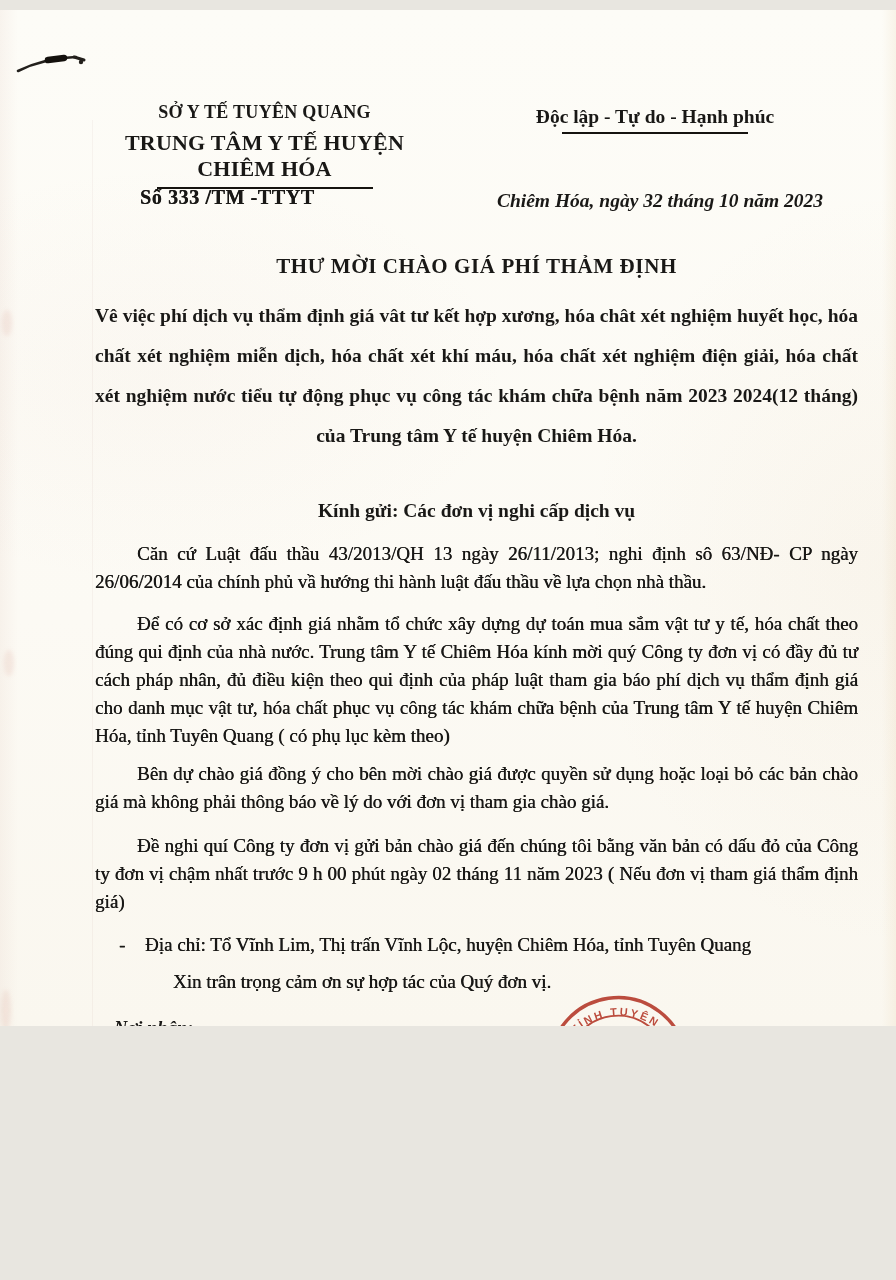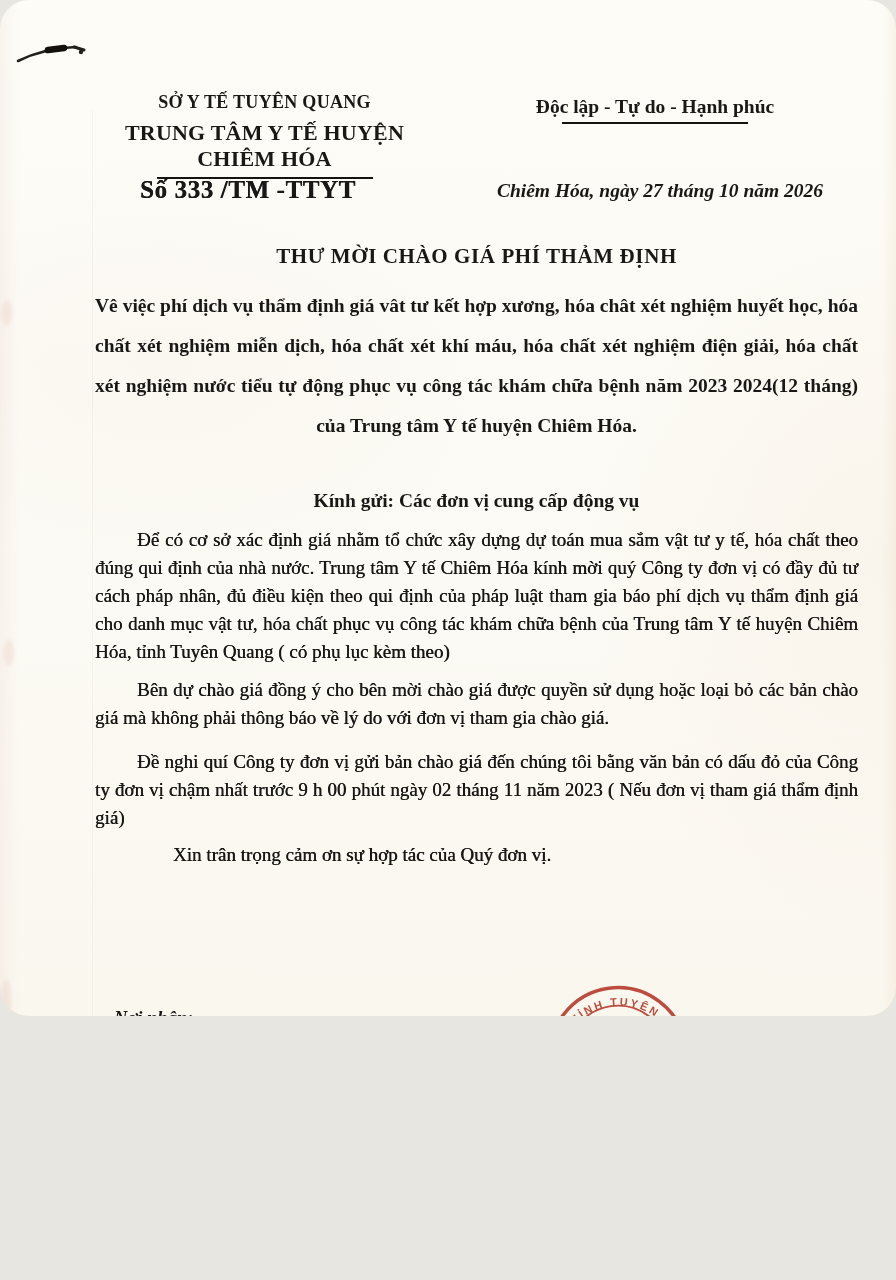--- a/index.html
+++ b/index.html
@@ -1,34 +1,33 @@
 <!DOCTYPE html>
 <html><head>
 <meta charset="utf-8">
 <style>
   html,body{margin:0;padding:0;background:#e8e6e0;}
   .page{
-    position:relative;width:896px;height:1016px;margin:0 auto;overflow:hidden;
+    position:relative;width:896px;height:1016px;margin:10px auto;overflow:hidden;
     background:
       radial-gradient(ellipse 500px 300px at 18% 36%, rgba(214,176,160,0.05), transparent 70%),
       radial-gradient(ellipse 400px 500px at 99% 55%, rgba(222,196,160,0.10), transparent 75%),
       linear-gradient(90deg, rgba(226,204,194,0.18) 0, transparent 18px),
       linear-gradient(270deg, rgba(233,216,186,0.25) 0, transparent 14px),
       linear-gradient(180deg,#fdfcf7 0%, #fcfaf4 60%, #faf7ef 100%);
     font-family:"Liberation Serif","DejaVu Serif",serif;
     color:#191816;
-    border-radius:29px;
   }
   .soft{ text-shadow:0.35px 0 0 currentColor; }
   
   .org-block{position:absolute;left:92px;top:92px;width:345px;text-align:center;}
   .org-l1{font-size:18px;font-weight:bold;letter-spacing:0.3px;}
   .org-l2{font-size:22px;font-weight:bold;margin-top:7px;letter-spacing:0.2px;}
   .org-underline{width:216px;height:2px;background:#15130f;margin:5px auto 0;}
-  .doc-number{position:absolute;left:140px;top:176px;font-size:25px;font-weight:bold;letter-spacing:0.6px;}
+  .doc-number{position:absolute;left:140px;top:176px;font-size:20px;font-weight:bold;letter-spacing:0.6px;}
   .national-block{position:absolute;left:442px;top:90px;width:426px;text-align:center;}
   .nat-l1{font-size:18px;font-weight:bold;letter-spacing:0.2px;}
   .nat-l2{font-size:19.5px;font-weight:bold;margin-top:6px;}
   .nat-underline{width:186px;height:2px;background:#15130f;margin:4px auto 0;}
   .dateline{position:absolute;left:452px;top:180px;width:416px;text-align:center;
     font-style:italic;font-weight:bold;font-size:19.5px;}
   
   .doc-body{position:absolute;left:95px;top:240px;width:763px;}
   .doc-title{font-size:21px;font-weight:bold;text-align:center;letter-spacing:0.6px;margin:4px 0 0;}
   .subject{margin:17px 0 0;font-weight:bold;font-size:19.5px;line-height:40px;
@@ -85,29 +84,31 @@
     <div class="org-l1">SỞ Y TẾ TUYÊN QUANG</div>
     <div class="org-l2">TRUNG TÂM Y TẾ HUYỆN CHIÊM HÓA</div>
     <div class="org-underline"></div>
   </div>
   <div class="doc-number soft">Số 333 /TM -TTYT</div>
 
   <div class="national-block">
     <div class="nat-l2">Độc lập - Tự do - Hạnh phúc</div>
     <div class="nat-underline"></div>
   </div>
-  <div class="dateline">Chiêm Hóa, ngày 27 tháng 10 năm 2026</div>
+  <div class="dateline">Chiêm Hóa, ngày 32 tháng 10 năm 2023</div>
 
   <div class="doc-body">
     <p class="doc-title">THƯ MỜI CHÀO GIÁ PHÍ THẢM ĐỊNH</p>
     <p class="subject">Vê việc phí dịch vụ thẩm định giá vât tư kết hợp xương, hóa chât xét nghiệm huyết học, hóa chất xét nghiệm miễn dịch, hóa chất xét khí máu, hóa chất xét nghiệm điện giải, hóa chất xét nghiệm nước tiểu tự động phục vụ công tác khám chữa bệnh năm 2023 2024(12 tháng) của Trung tâm Y tế huyện Chiêm Hóa.</p>
-    <p class="salutation">Kính gửi: Các đơn vị cung cấp động vụ</p>
+    <p class="salutation">Kính gửi: Các đơn vị nghi cấp dịch vụ</p>
+    <p class="para p1 soft">Căn cứ Luật đấu thầu 43/2013/QH 13 ngày 26/11/2013; nghi định sô 63/NĐ- CP ngày 26/06/2014 của chính phủ vầ hướng thi hành luật đấu thầu về lựa chọn nhà thầu.</p>
     <p class="para p2 soft">Để có cơ sở xác định giá nhằm tổ chức xây dựng dự toán mua sắm vật tư y tế, hóa chất theo đúng qui định của nhà nước. Trung tâm Y tế Chiêm Hóa kính mời quý Công ty đơn vị có đầy đủ tư cách pháp nhân, đủ điều kiện theo qui định của pháp luật tham gia báo phí dịch vụ thẩm định giá cho danh mục vật tư, hóa chất phục vụ công tác khám chữa bệnh của Trung tâm Y tế huyện Chiêm Hóa, tỉnh Tuyên Quang ( có phụ lục kèm theo)</p>
     <p class="para p4 soft">Bên dự chào giá đồng ý cho bên mời chào giá được quyền sử dụng hoặc loại bỏ các bản chào giá mà không phải thông báo về lý do với đơn vị tham gia chào giá.</p>
     <p class="para p5 soft">Đề nghi quí Công ty đơn vị gửi bản chào giá đến chúng tôi bằng văn bản có dấu đỏ của Công ty đơn vị chậm nhất trước 9 h 00 phút ngày 02 tháng 11 năm 2023 ( Nếu đơn vị tham giá thẩm định giá)</p>
+    <p class="addr-line soft"><span class="dash">-</span><span>Địa chỉ: Tổ Vĩnh Lim, Thị trấn Vĩnh Lộc, huyện Chiêm Hóa, tỉnh Tuyên Quang</span></p>
     <p class="closing soft">Xin trân trọng cảm ơn sự hợp tác của Quý đơn vị.</p>
   </div>
 
   <div class="recipients-label">Nơi nhận:</div>
   <div class="recipients">
     <div class="r-item soft"><span class="dash">-</span><span>BGĐ</span></div>
   </div>
 
   <svg class="stamp" viewBox="0 0 160 160">
     <circle cx="80" cy="80" r="72" fill="none" stroke="#b53a2b" stroke-width="3.6"></circle>

